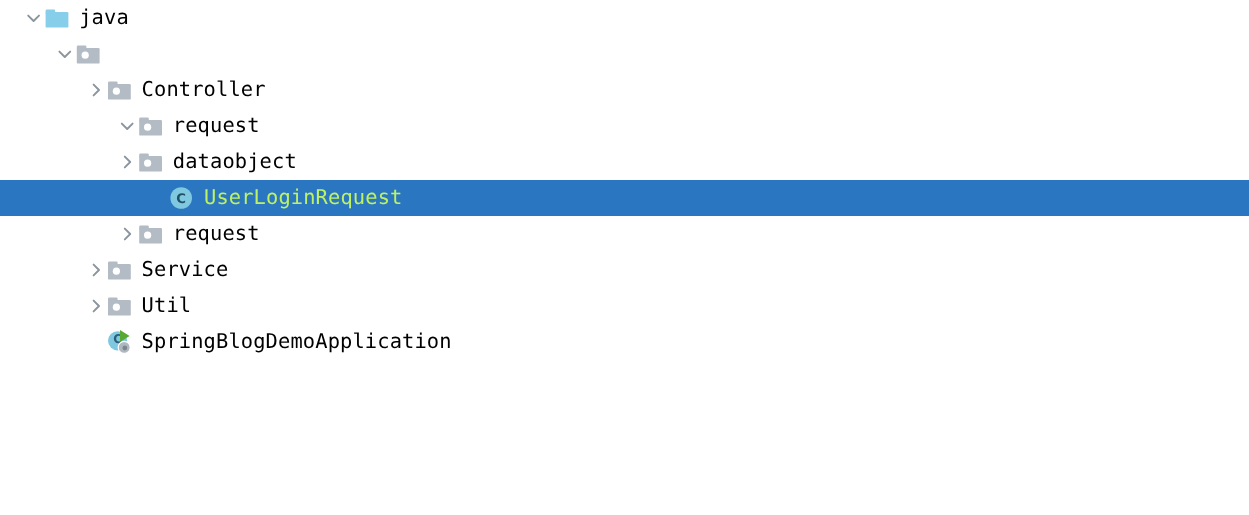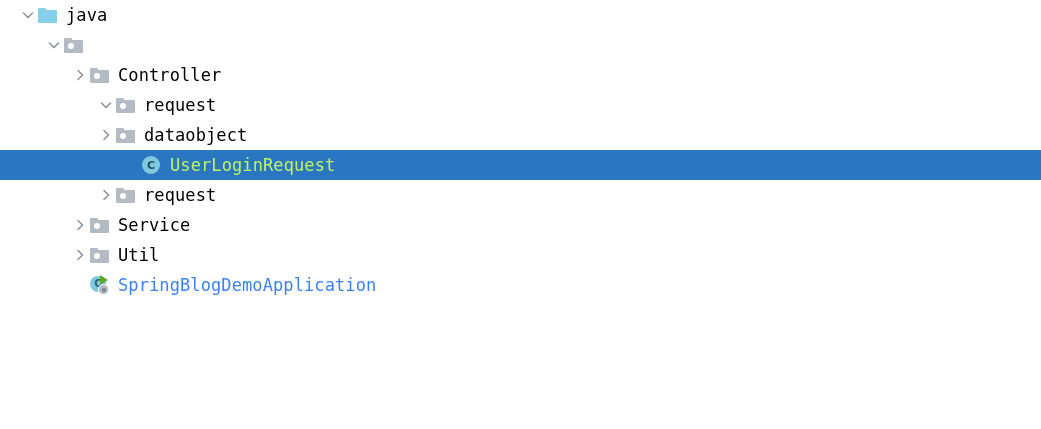--- a/index.html
+++ b/index.html
@@ -63,21 +63,21 @@
     font-size: 17px;
     line-height: 20px;
     color: #000000;
     letter-spacing: 0.1px;
     padding-left: 6px;
   }
   .row.selected .label {
     color: #bef264;
   }
   .label.app-class {
-    color: #3b82f6;
+    color: #000000;
   }
   
   .folder-src {
     width: 19px; height: 15px; position: relative;
   }
   .folder-src .tab {
     position: absolute; left: 0; top: 0;
     width: 8px; height: 3px;
     background: #87ceeb;
     border-radius: 1px 1px 0 0;

